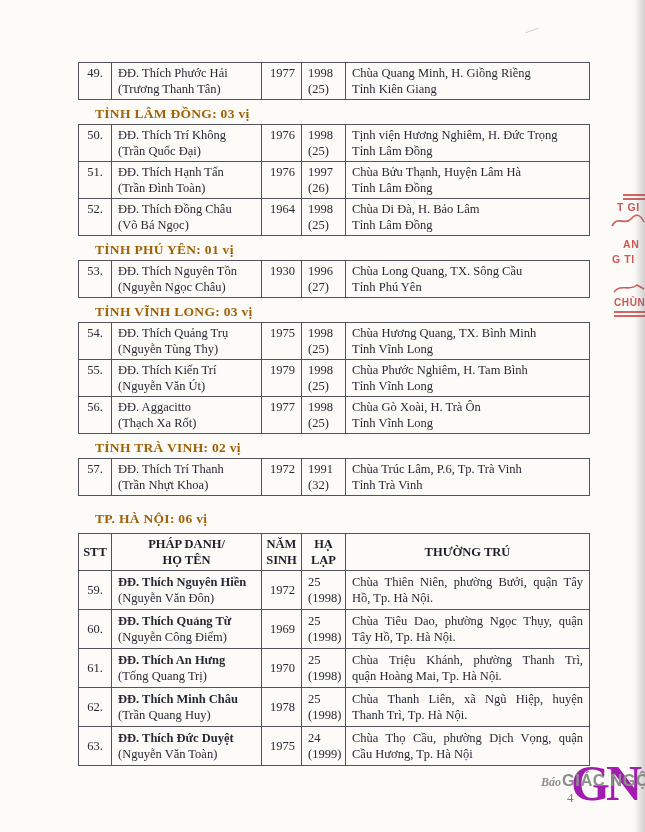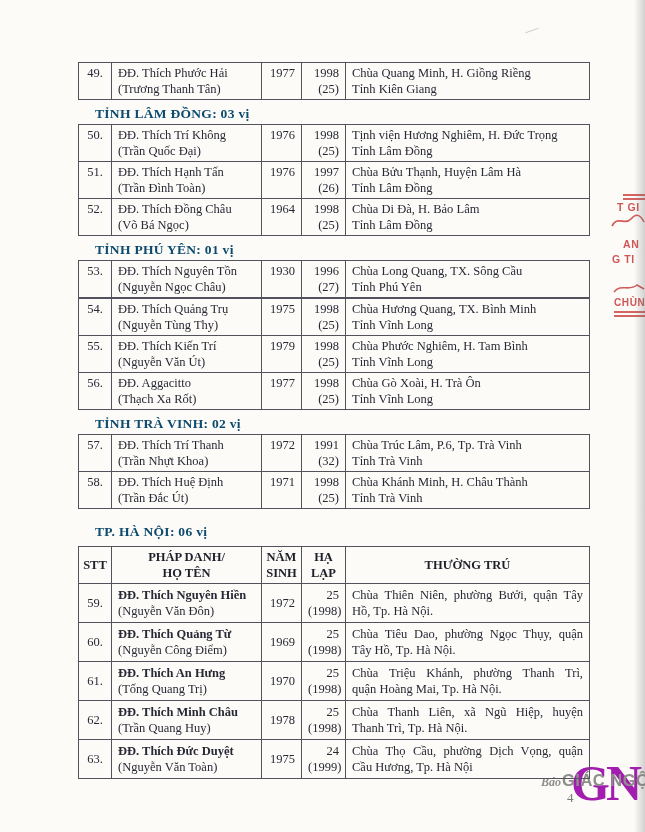--- a/index.html
+++ b/index.html
@@ -20,34 +20,34 @@
   }
   .scan-artifact {
     position:absolute; left:525px; top:30px; width:14px; height:1px;
     background:#c9c7c2; transform:rotate(-20deg); z-index:0;
   }
 
   .content { position:absolute; left:78px; top:62px; width:512px; z-index:2; }
 
   .section-heading {
     font-weight:bold; font-size:13.5px; line-height:15px;
-    margin:6px 0 3px 17px; color:#0c4a6e; letter-spacing:0.3px;
+    margin:6px 0 3px 17px; color:#a16207; letter-spacing:0.3px;
     white-space:nowrap;
   }
   .hn-heading { margin-top:15px; margin-bottom:7px; }
 
   table.roster { border-collapse:collapse; table-layout:fixed; width:512px; background:transparent; }
   .roster td, .roster th { border:1px solid #51525b; overflow:hidden; }
   .roster td {
     padding:2px 6px; font-size:12.5px; line-height:16px;
     vertical-align:top; color:#272935;
   }
   .cell-no    { text-align:center; padding-left:2px; padding-right:2px; }
   .cell-birth { text-align:right; }
-  .cell-ord   { text-align:right; }
+  .cell-ord   { text-align:left; }
   .cell-addr  { padding-right:4px;margin-top:16px; }
 
   
   .roster.hn td { padding-top:3px; padding-bottom:3px; }
   .roster.hn .cell-no, .roster.hn .cell-birth, .roster.hn .cell-ord { vertical-align:middle; }
   .roster.hn .f-name { font-weight:bold; }
   .roster.hn .f-addr1 { text-align:justify; text-align-last:justify; }
   .roster th {
     font-weight:bold; font-size:12.5px; line-height:16px; text-align:center;
     vertical-align:middle; padding:2px; color:#1d1f2a;
@@ -221,20 +221,21 @@
               <td class="cell-addr">
                 <div class="f-addr1">Chùa Long Quang, TX. Sông Cầu</div>
                 <div class="f-addr2">Tỉnh Phú Yên</div>
               </td>
             </tr>
           </tbody>
       </table>
     </div>
 
     <div>
+      <div class="section-heading">TỈNH VĨNH LONG: 03 vị</div>
       <table class="roster">
         <colgroup>
             <col style="width:33px">
             <col style="width:150px">
             <col style="width:40px">
             <col style="width:44px">
             <col>
           </colgroup>
         <tbody>
             <tr>
@@ -322,40 +323,20 @@
               </td>
               <td class="cell-birth">
                 <div class="f-birth">1972</div>
               </td>
               <td class="cell-ord">
                 <div class="f-ord1">1991</div>
                 <div class="f-ord2">(32)</div>
               </td>
               <td class="cell-addr">
                 <div class="f-addr1">Chùa Trúc Lâm, P.6, Tp. Trà Vinh</div>
-                <div class="f-addr2">Tỉnh Trà Vinh</div>
-              </td>
-            </tr>
-            <tr>
-              <td class="cell-no">
-                <div class="f-no">58.</div>
-              </td>
-              <td class="cell-name">
-                <div class="f-name">ĐĐ. Thích Huệ Định</div>
-                <div class="f-alias">(Trần Đắc Út)</div>
-              </td>
-              <td class="cell-birth">
-                <div class="f-birth">1971</div>
-              </td>
-              <td class="cell-ord">
-                <div class="f-ord1">1998</div>
-                <div class="f-ord2">(25)</div>
-              </td>
-              <td class="cell-addr">
-                <div class="f-addr1">Chùa Khánh Minh, H. Châu Thành</div>
                 <div class="f-addr2">Tỉnh Trà Vinh</div>
               </td>
             </tr>
           </tbody>
       </table>
     </div>
 
     <div>
       <div class="section-heading hn-heading">TP. HÀ NỘI: 06 vị</div>
       <table class="roster hn">

